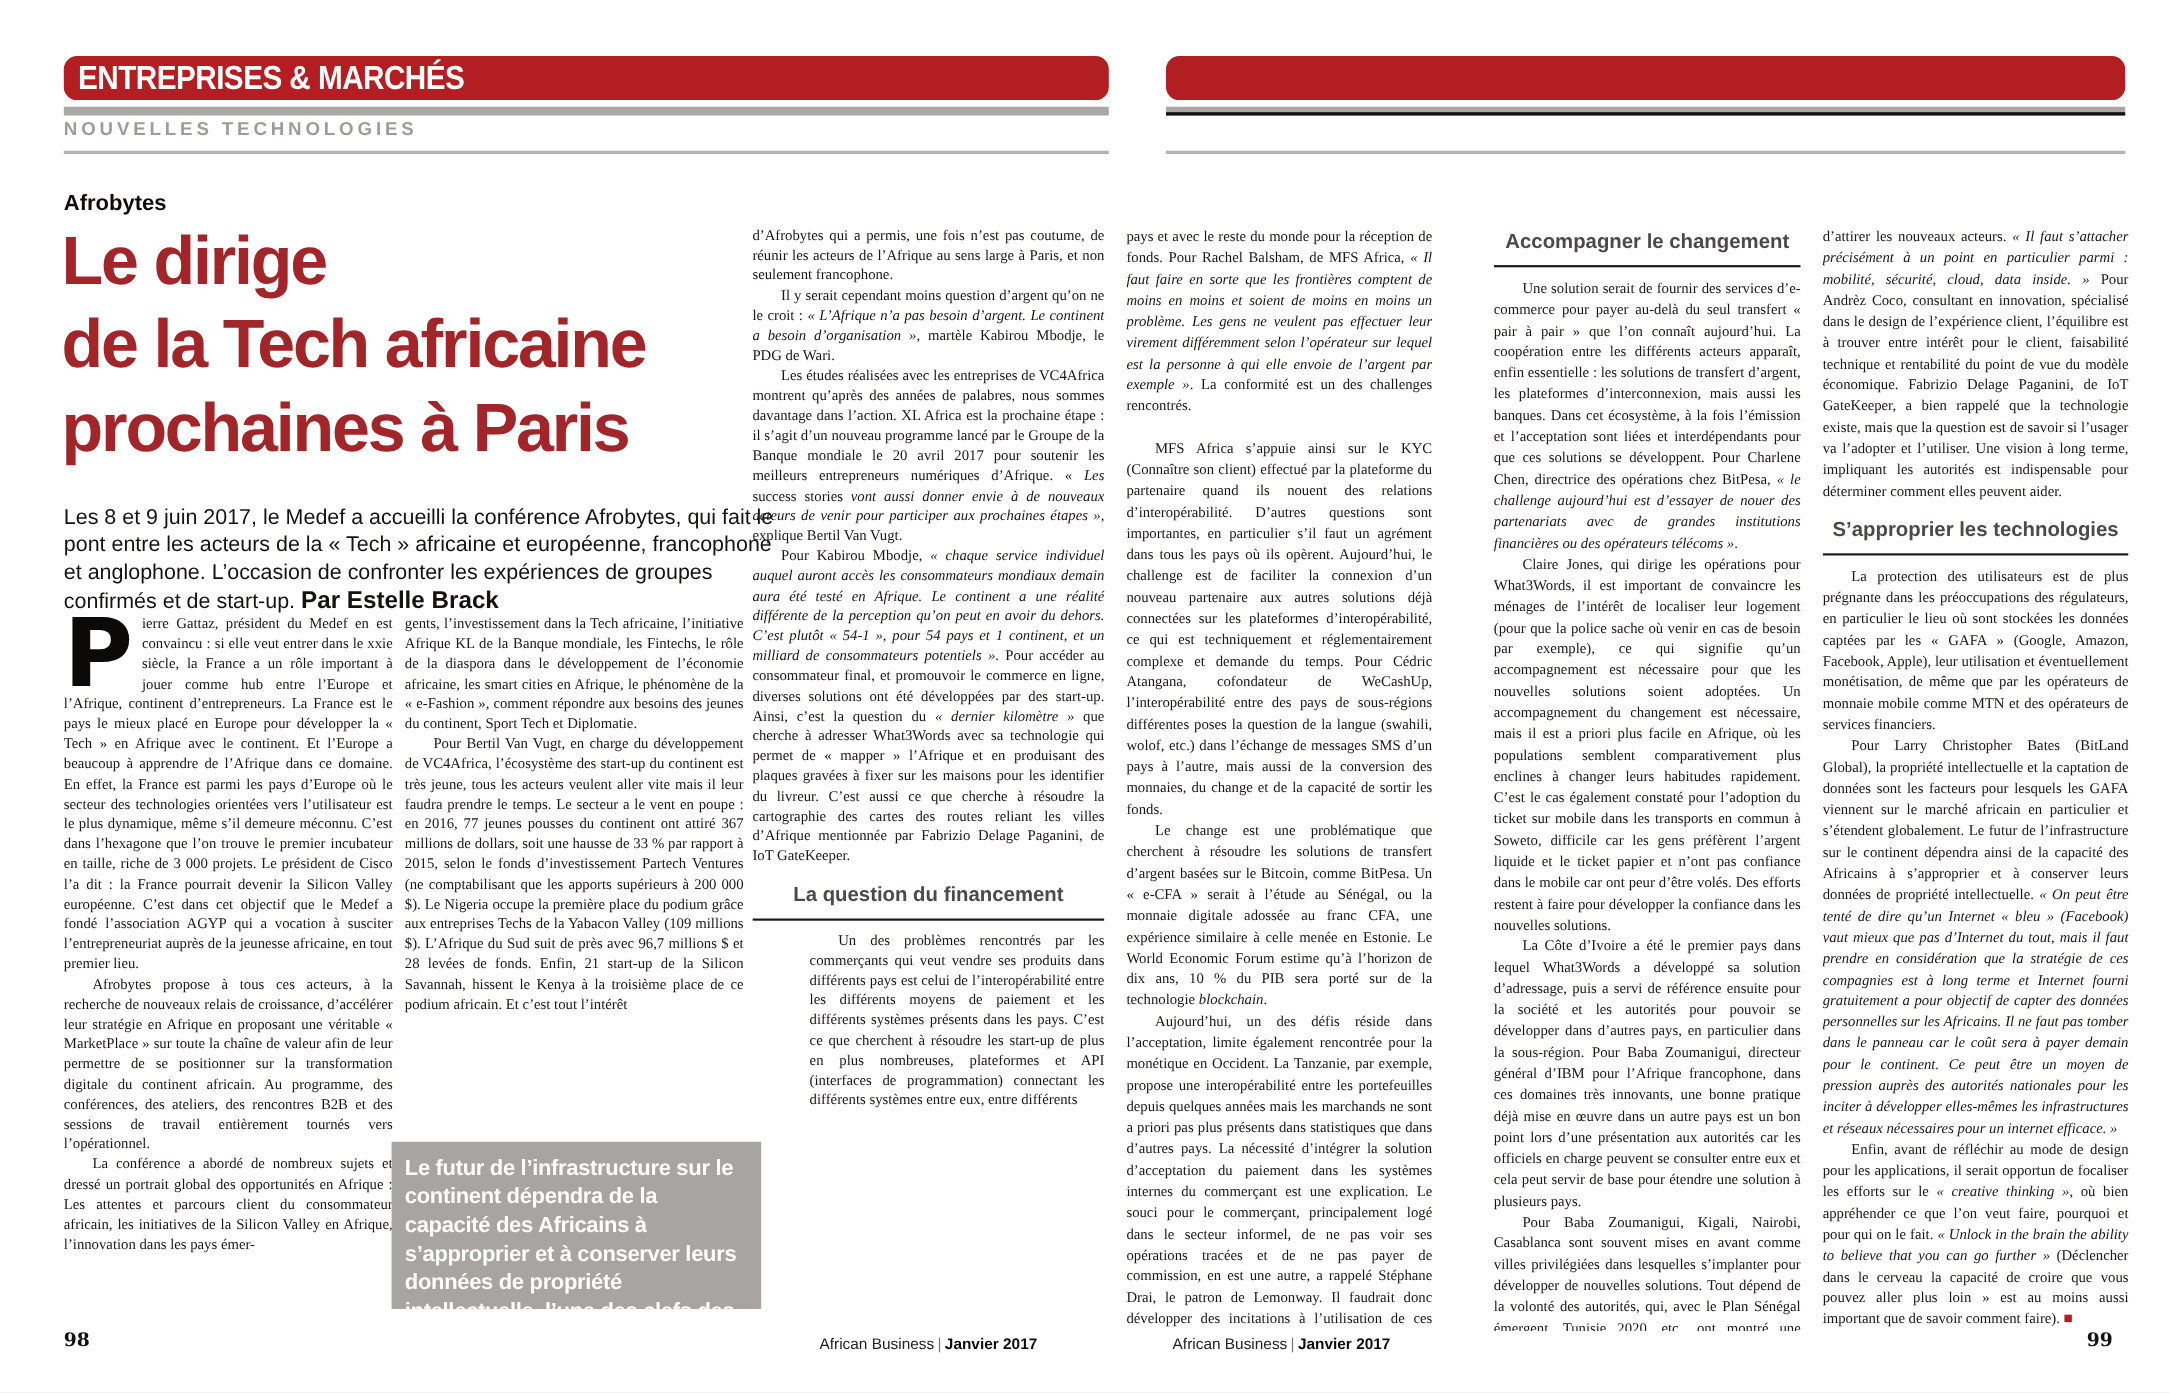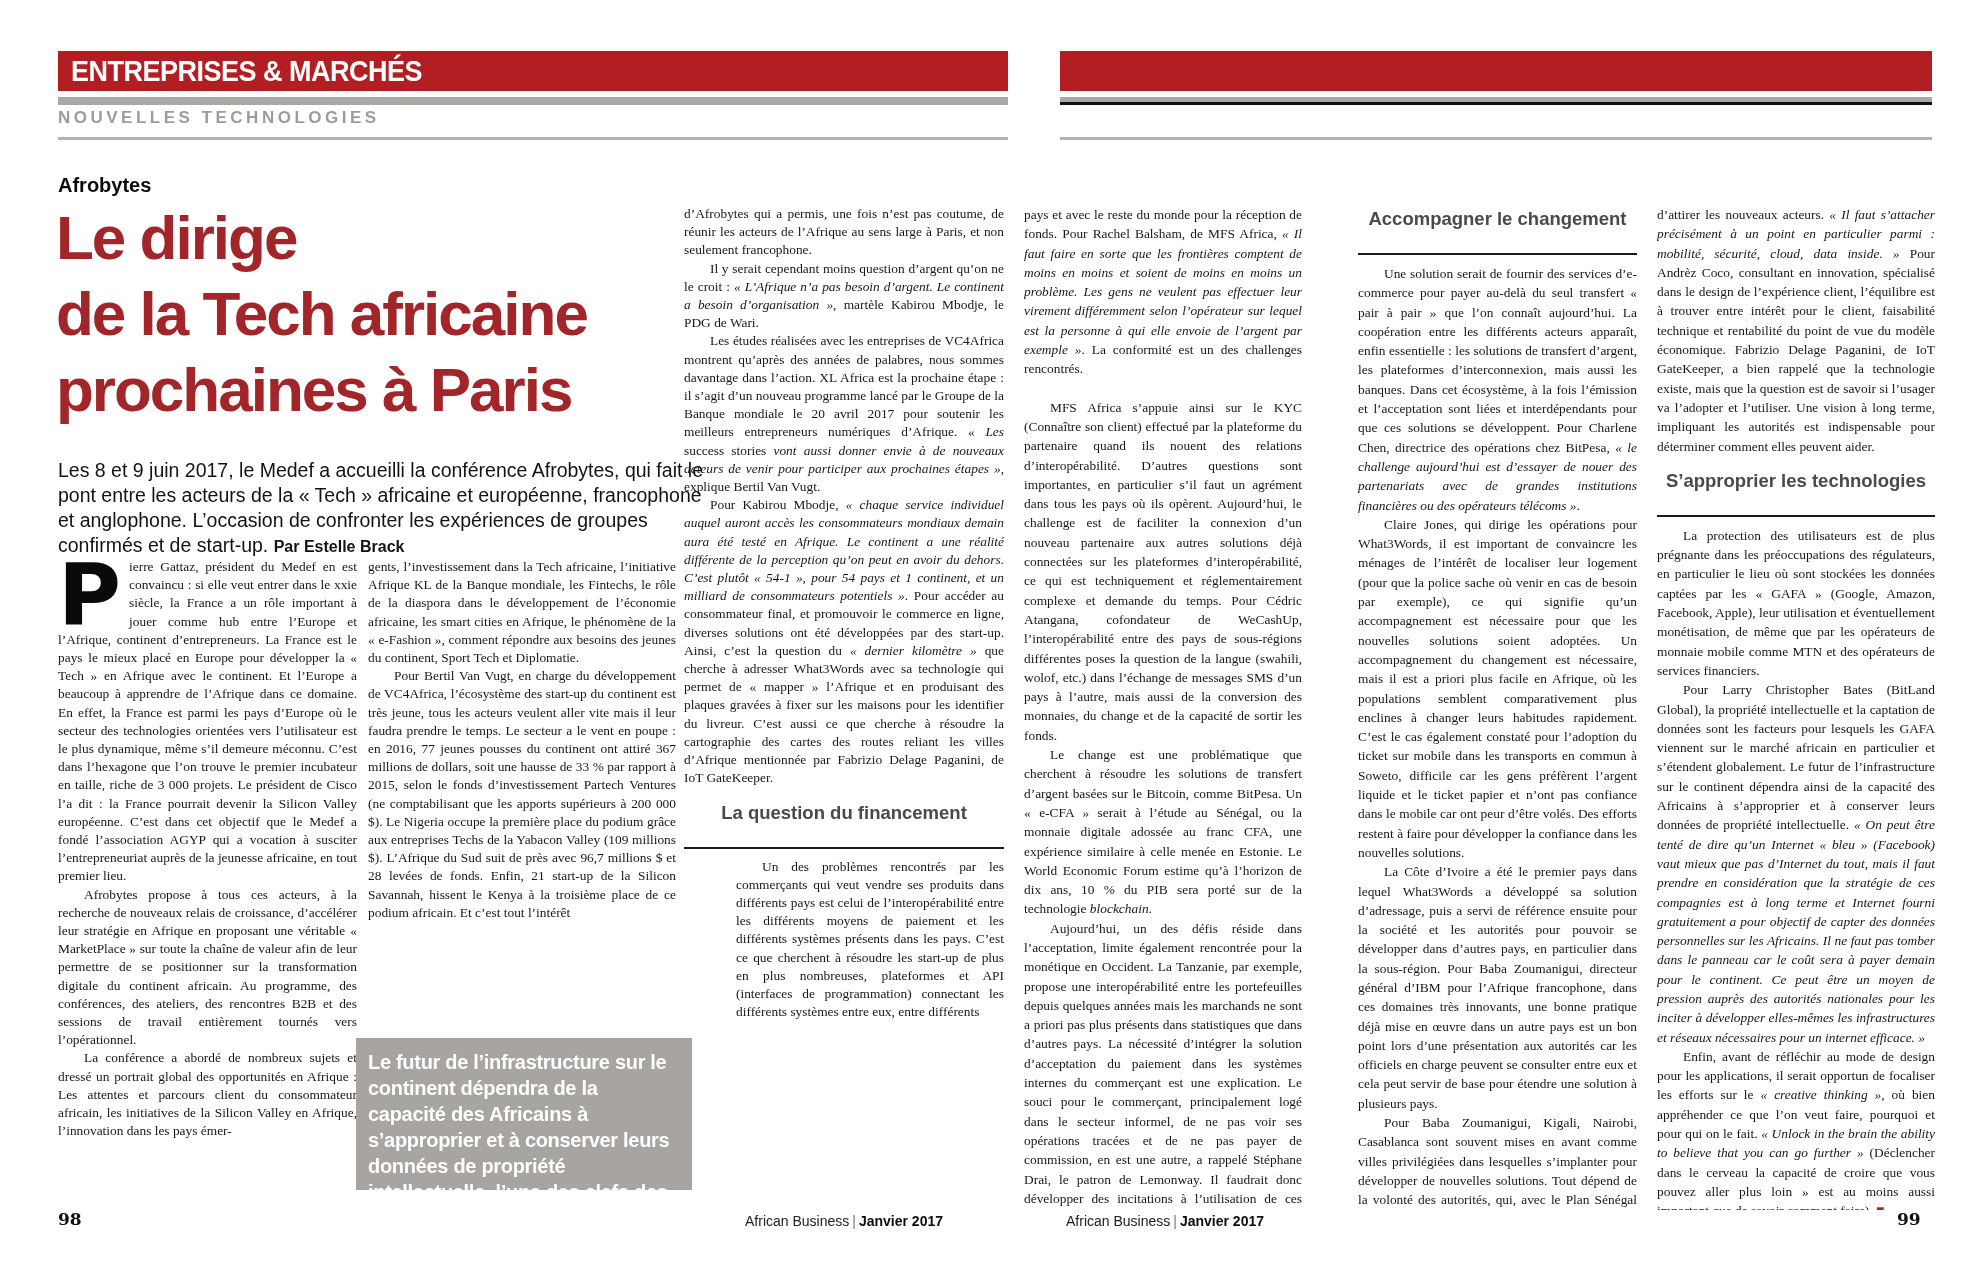--- a/index.html
+++ b/index.html
@@ -5,21 +5,21 @@
   :root{
     --red:#b31e22; --title-red:#a22629; --graybar:#a9a8a7; --rubric:#9d9c9b;
     --rule:#b3b2b1; --head-gray:#4c4947; --ink:#191715; --box-gray:#a8a4a1;
   }
   *{margin:0;padding:0;box-sizing:border-box;}
   html,body{background:#e8e8e8;}
   body{font-family:"Liberation Serif", serif;}
   .spread{position:relative;width:1972px;height:1266px;background:#ffffff;overflow:hidden;margin:0 auto;color:var(--ink);}
 
   
-  .redbar{position:absolute;background:var(--red);height:40px;top:51px;}
+  .redbar{position:absolute;background:var(--red);height:40px;top:51px;border-radius:12px;}
   .redbar.left{left:58px;width:950px;}
   .redbar.right{left:1060px;width:872px;}
   .redbar .label{font-family:"Liberation Sans",sans-serif;font-weight:bold;color:#fff;
     font-size:27px;letter-spacing:-.5px;line-height:40px;padding-left:13px;
     transform:scaleY(1.12);transform-origin:center;display:inline-block;}
   .graybar{position:absolute;top:97px;height:8px;background:var(--graybar);}
   .graybar.left{left:58px;width:950px;}
   .graybar.right{left:1060px;width:872px;border-bottom:3px solid #111;}
   .rubric{position:absolute;left:58px;top:108px;font-family:"Liberation Sans",sans-serif;
     font-weight:bold;font-size:17px;letter-spacing:3.5px;color:var(--rubric);}
@@ -27,34 +27,34 @@
   .grayrule.left{left:58px;width:950px;}
   .grayrule.right{left:1060px;width:872px;}
 
   
   .kicker{position:absolute;left:58px;top:174px;font-family:"Liberation Sans",sans-serif;
     font-weight:bold;font-size:20px;color:#0d0c0b;}
   .headline{position:absolute;left:56px;top:200px;width:640px;font-family:"Liberation Sans",sans-serif;
     font-weight:bold;color:var(--title-red);font-size:62px;line-height:76px;letter-spacing:-2px;}
   .standfirst{position:absolute;left:58px;top:458px;width:648px;font-family:"Liberation Sans",sans-serif;
     font-size:19.5px;line-height:25px;color:#141312;}
-  .standfirst b{font-size:16px;letter-spacing:0;}
+  .standfirst b{font-size:22px;letter-spacing:0;}
 
   
   .col{position:absolute;text-align:justify;font-size:13.4px;color:var(--ink);overflow:hidden;}
   .col.lpage{line-height:18.2px;}
   .col.rpage{line-height:19.3px;}
   .col p{text-indent:26px;}
   .col p.cont{text-indent:0;}
   .col p.gap-top{margin-top:19px;}
   .col p.beside-box{margin-left:52px;}
   .col i{font-style:italic;}
   .subhead{font-family:"Liberation Sans",sans-serif;font-weight:bold;font-size:18.5px;
     line-height:21px;color:var(--head-gray);text-align:center;border-bottom:2px solid #1c1a19;
-    padding-bottom:24px;margin:14px 0 9px 0;text-indent:0;}
+    padding-bottom:12px;margin:14px 0 9px 0;text-indent:0;}
   .subhead.first{margin-top:3px;}
   .dropcap{float:left;font-family:"DejaVu Sans",sans-serif;font-weight:bold;font-size:86px;
     line-height:66px;padding:4px 8px 0 0;color:#0b0a09;}
   .endmark{color:var(--red);font-size:14px;}
 
   
   .pullquote{position:absolute;left:356px;top:1038px;width:336px;height:152px;background:var(--box-gray);
     color:#fff;font-family:"Liberation Sans",sans-serif;font-weight:bold;font-size:20px;line-height:26px;
     padding:11px 12px;letter-spacing:-.3px;overflow:hidden;z-index:5;text-align:left;}
 

